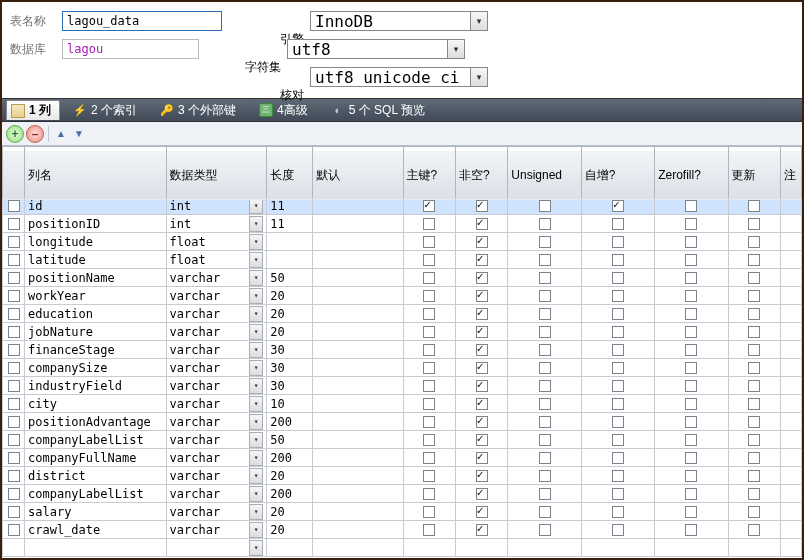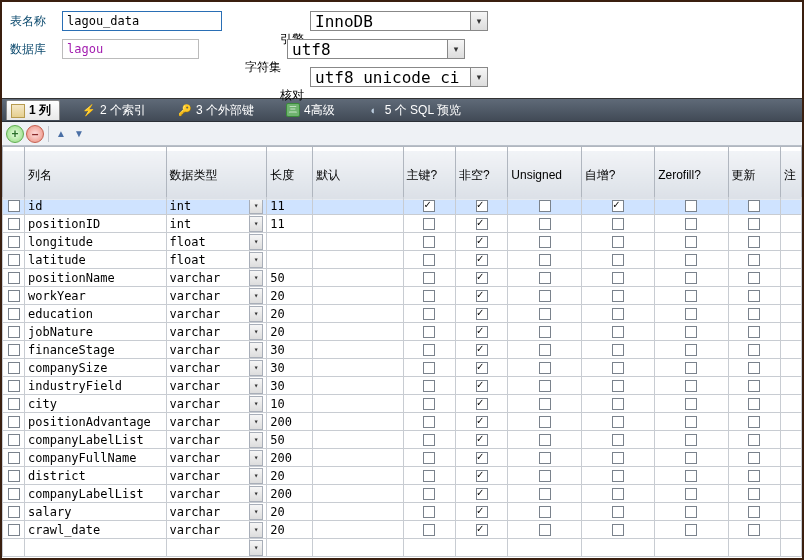--- a/index.html
+++ b/index.html
@@ -2,32 +2,32 @@
 <html><head>
 <meta charset="utf-8">
 <style>
   * { box-sizing: border-box; margin: 0; padding: 0; }
   html, body { width: 804px; height: 560px; font-family: "Microsoft YaHei", Arial, sans-serif; font-size: 12px; background: #fff; overflow: hidden; }
   .frame { width: 804px; height: 560px; border: 2px solid #3a1f0f; position: relative; background: #fff; }
   
   
   .form-area { padding: 8px 8px 4px 8px; }
   .form-row { display: flex; align-items: center; margin-bottom: 6px; height: 22px; }
-  .form-label { width: 52px; font-size: 12px; color: #0c4a6e; font-family: Liberation Serif, serif; }
+  .form-label { width: 52px; font-size: 12px; color: #737373; font-family: Liberation Serif, serif; }
   .form-input { height: 20px; border: 1px solid #2a6fb5; background: #fff; padding: 0 4px; font-family: monospace; font-size: 12px; }
   .form-input.name { width: 160px; }
   .form-input.db { width: 137px; color: #a21caf; border-color: #bbb; }
   .form-gap { width: 40px; }
   .form-label2 { width: 48px; text-align: right; padding-right: 6px; font-size: 12px; margin-top: 37px; }
   .combo { display: flex; align-items: center; }
   .combo-input { width: 160px; height: 20px; border: 1px solid #888; border-right: none; background: #fff; padding: 0 4px; font-family: monospace; font-size: 16px; }
   .combo-btn { width: 18px; height: 20px; border: 1px solid #888; background: linear-gradient(#f6f6f6,#ddd); display:flex; align-items:center; justify-content:center; cursor:pointer; font-size:9px; color:#333; }
   
   
-  .tblstrip { height: 24px; background: linear-gradient(#5f6a78,#414a56); border-top: 1px solid #333; border-bottom: 1px solid #2a2f36; display: flex; align-items: center; padding: 0 4px; gap: 18px; color: #fff; font-size: 12px; }
+  .tblstrip { height: 24px; background: linear-gradient(#5f6a78,#414a56); border-top: 1px solid #333; border-bottom: 1px solid #2a2f36; display: flex; align-items: center; padding: 0 4px; gap: 9px; color: #fff; font-size: 12px; }
   .tab-active { height: 20px; background: linear-gradient(#fff,#e8e8e8); color: #000; border: 1px solid #888; border-bottom: none; display: flex; align-items: center; padding: 0 8px 0 4px; gap: 4px; border-radius: 2px 2px 0 0; }
   .tab-item { height: 20px; display: flex; align-items: center; padding: 0 10px 0 4px; gap: 4px; cursor: pointer; }
   .ico { width: 14px; height: 14px; display: inline-flex; align-items: center; justify-content: center; font-size: 11px; }
   .ico.cols { background: linear-gradient(#f5e8c8,#e5cf8f); border: 1px solid #b79b4f; }
   .ico.idx { color:#cfe3ff; }
   .ico.fk { color:#f7d77f; }
   .ico.adv { background:#6fb36f; border:1px solid #3a8a3a; color:#fff; border-radius:2px; font-size:8px; line-height:1; }
   .ico.sql { color:#bcd; }
   
   

